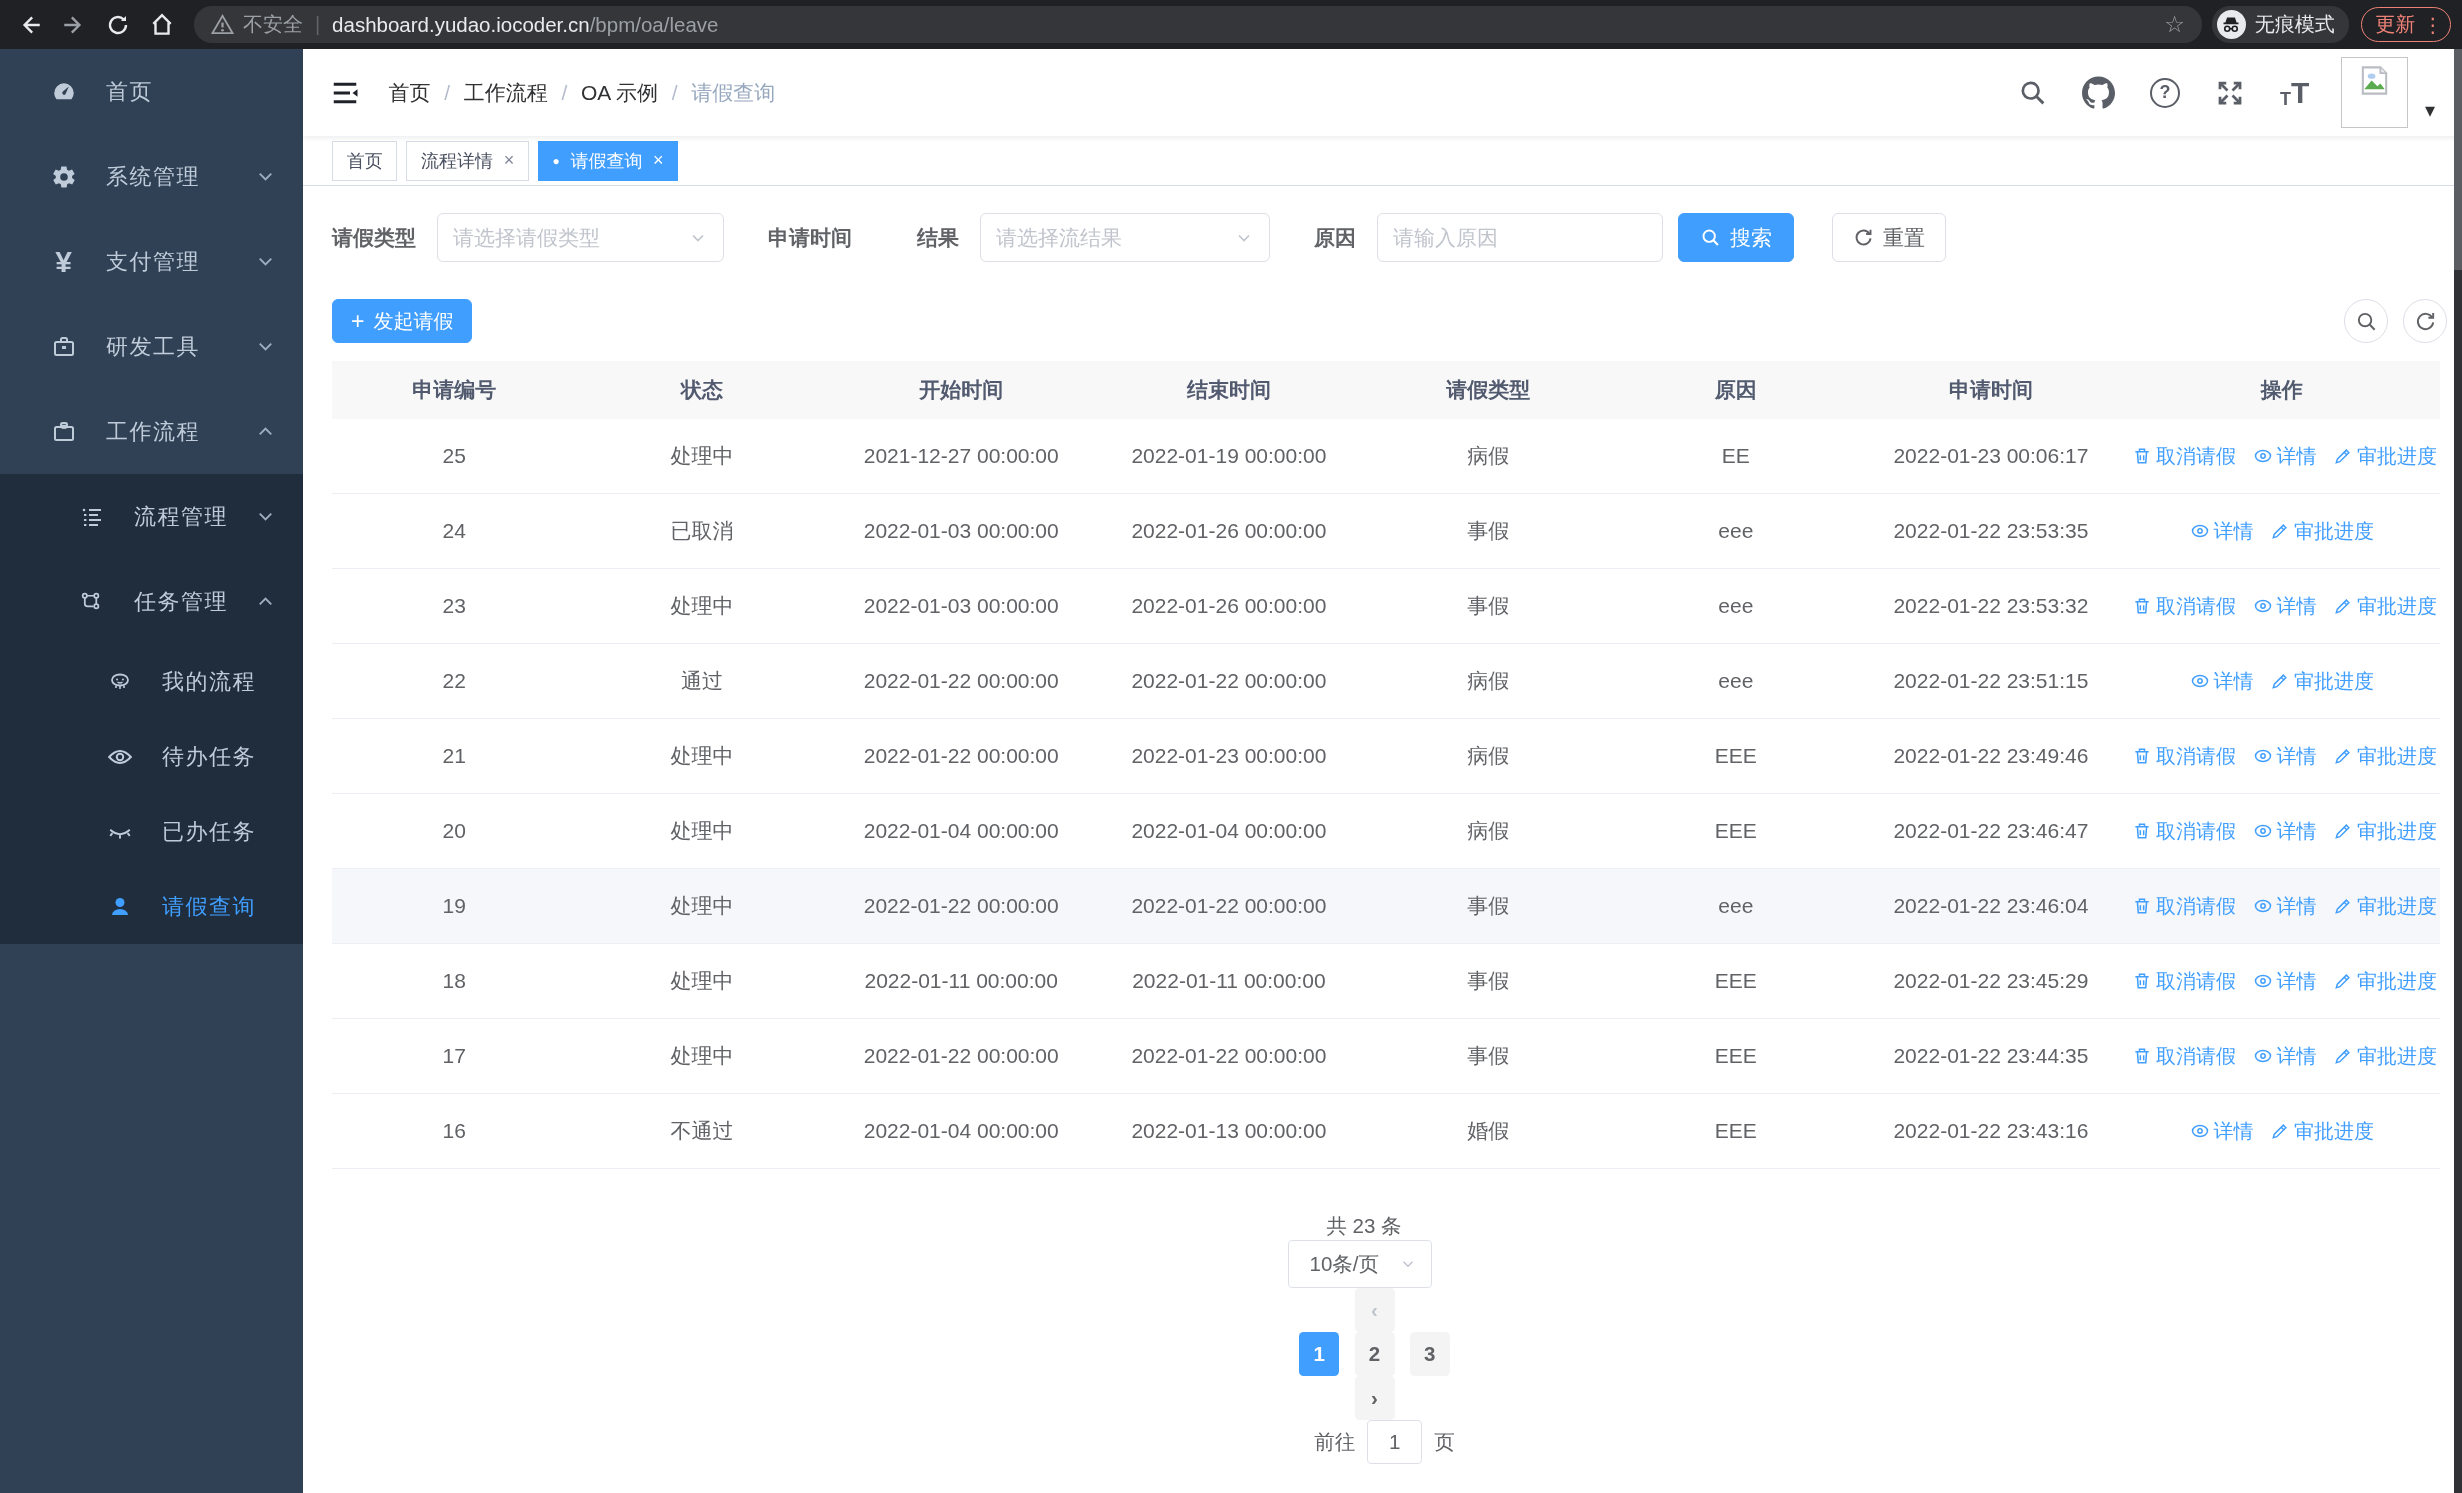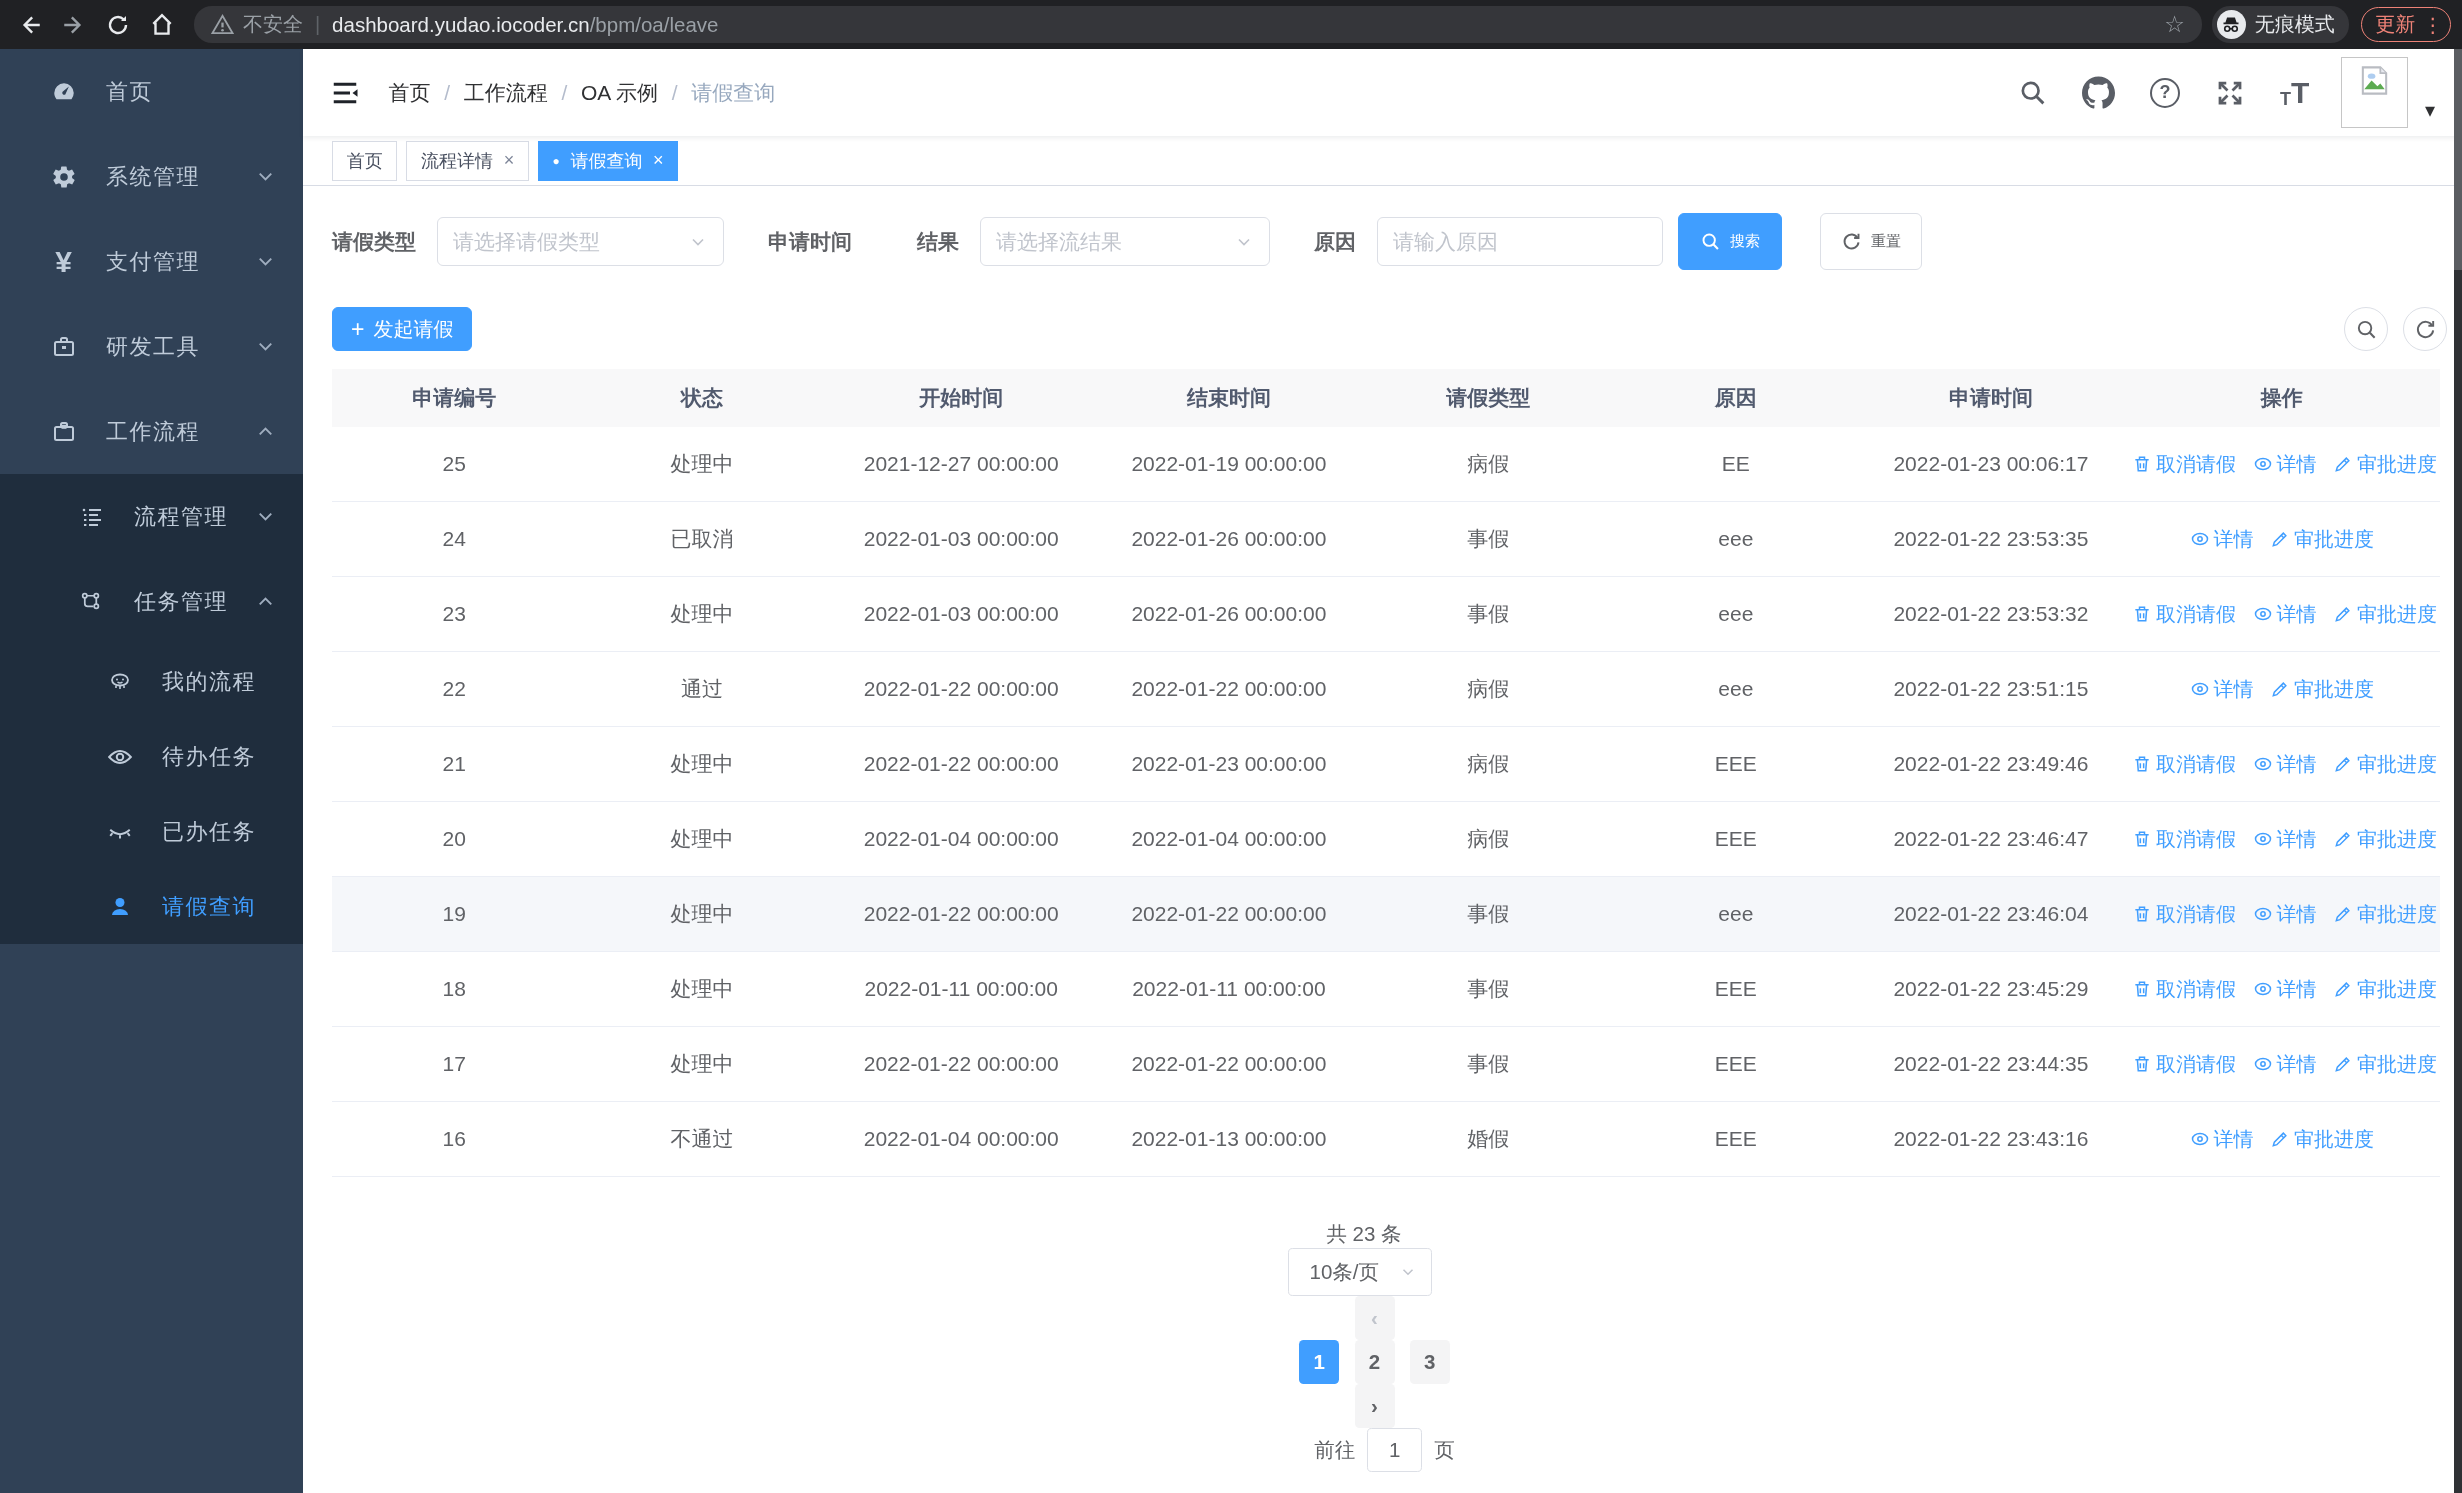--- a/index.html
+++ b/index.html
@@ -78,21 +78,21 @@
   .f-group { display:flex; align-items:center; margin-right:44px; }
   .sel { justify-content:space-between; }
   .sel-1 { width:287px; }
   .sel-2 { width:290px;gap:14px; }
   .date-box { width:370px; }
   .date-box .ph { margin-left:18px; }
   .date-box .rsep { margin:0 23px; color:#c0c4cc; }
   .inp-1 { width:286px; padding:0; }
   .inp-1 input { width:100%; height:100%; border:none; outline:none; font-size:21px; padding:0 15px; color:#606266; font-family:inherit; background:transparent; }
   .inp-1 input::placeholder { color:#c0c4cc; }
-  .btn { height:57px; border-radius:6px; display:flex; align-items:center; justify-content:center; font-size:15px; cursor:pointer; white-space:nowrap; }
+  .btn { height:49px; border-radius:6px; display:flex; align-items:center; justify-content:center; font-size:21px; cursor:pointer; white-space:nowrap; }
   .btn-primary { background:#409eff; color:#fff; border:1.5px solid #409eff; padding:0 21px; }
   .btn-plain { background:#fff; color:#606266; border:1.5px solid #dcdfe6; padding:0 20px; }
   .btn .bic { margin-right:9px; display:flex; }
   .reset-btn { margin-left:38px; }
 
   .toolbar { margin-top:37px; display:flex; align-items:center; }
   .create-btn { height:44px; font-size:20px; padding:0 18px; }
   .tool-right { margin-left:auto; display:flex; align-items:center; }
   .circ-btn { width:44px; height:44px; border:1.5px solid #dcdfe6; border-radius:50%; display:flex; align-items:center; justify-content:center; color:#606266; margin-left:15px; cursor:pointer; background:#fff; }
 

